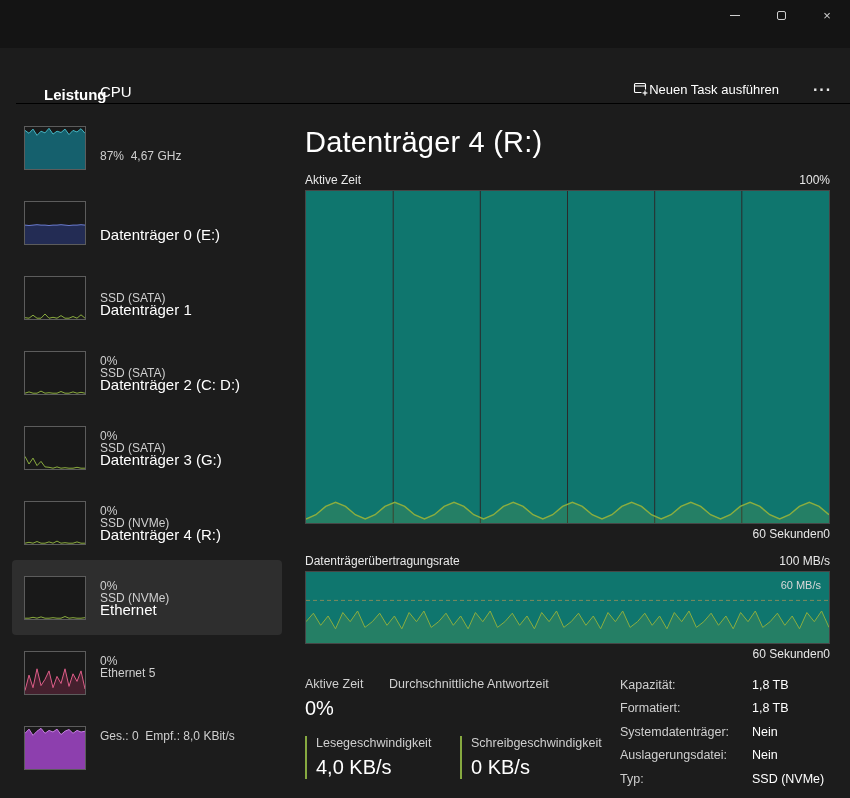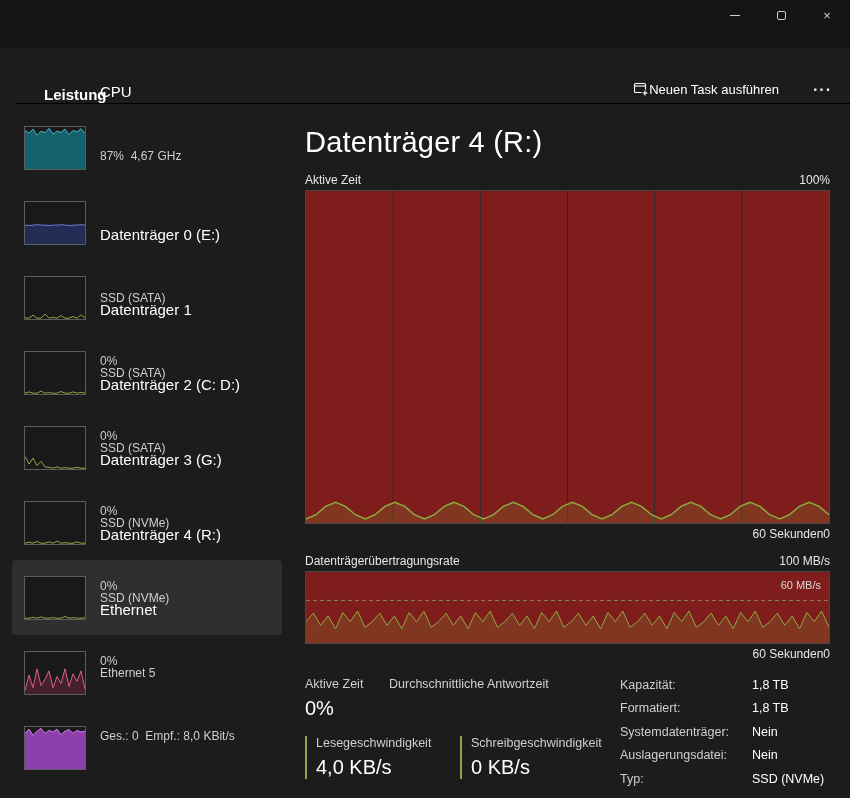--- a/index.html
+++ b/index.html
@@ -71,21 +71,21 @@
   .main { position: absolute; left: 305px; top: 104px; right: 20px; }
   .main-title-row { margin-top: 22px; display: flex; align-items: baseline; gap: 18px; }
   .main-title { font-size: 29px; font-weight: 400; letter-spacing: 0.2px; }
   .main-subtitle { font-size: 16px; font-weight: 400; color: #ffffff; }
   .chart-head {
     display: flex; justify-content: space-between;
     font-size: 12px; color: #e8e8e8;
     margin-top: 14px; margin-bottom: 3px;
   }
   .chart-box {
-    border: 1px solid #464646; background: #7f1d1d; position: relative;
+    border: 1px solid #464646; background: #0f766e; position: relative;
   }
   .chart-box.big { height: 334px; }
   .chart-box.small { height: 73px; }
   .chart-axis {
     display: flex; justify-content: flex-end;
     font-size: 12px; color: #e8e8e8; margin-top: 3px;
   }
   .threshold-label {
     position: absolute; top: 7px; right: 8px;
     font-size: 11px; color: #d8d8d8;

